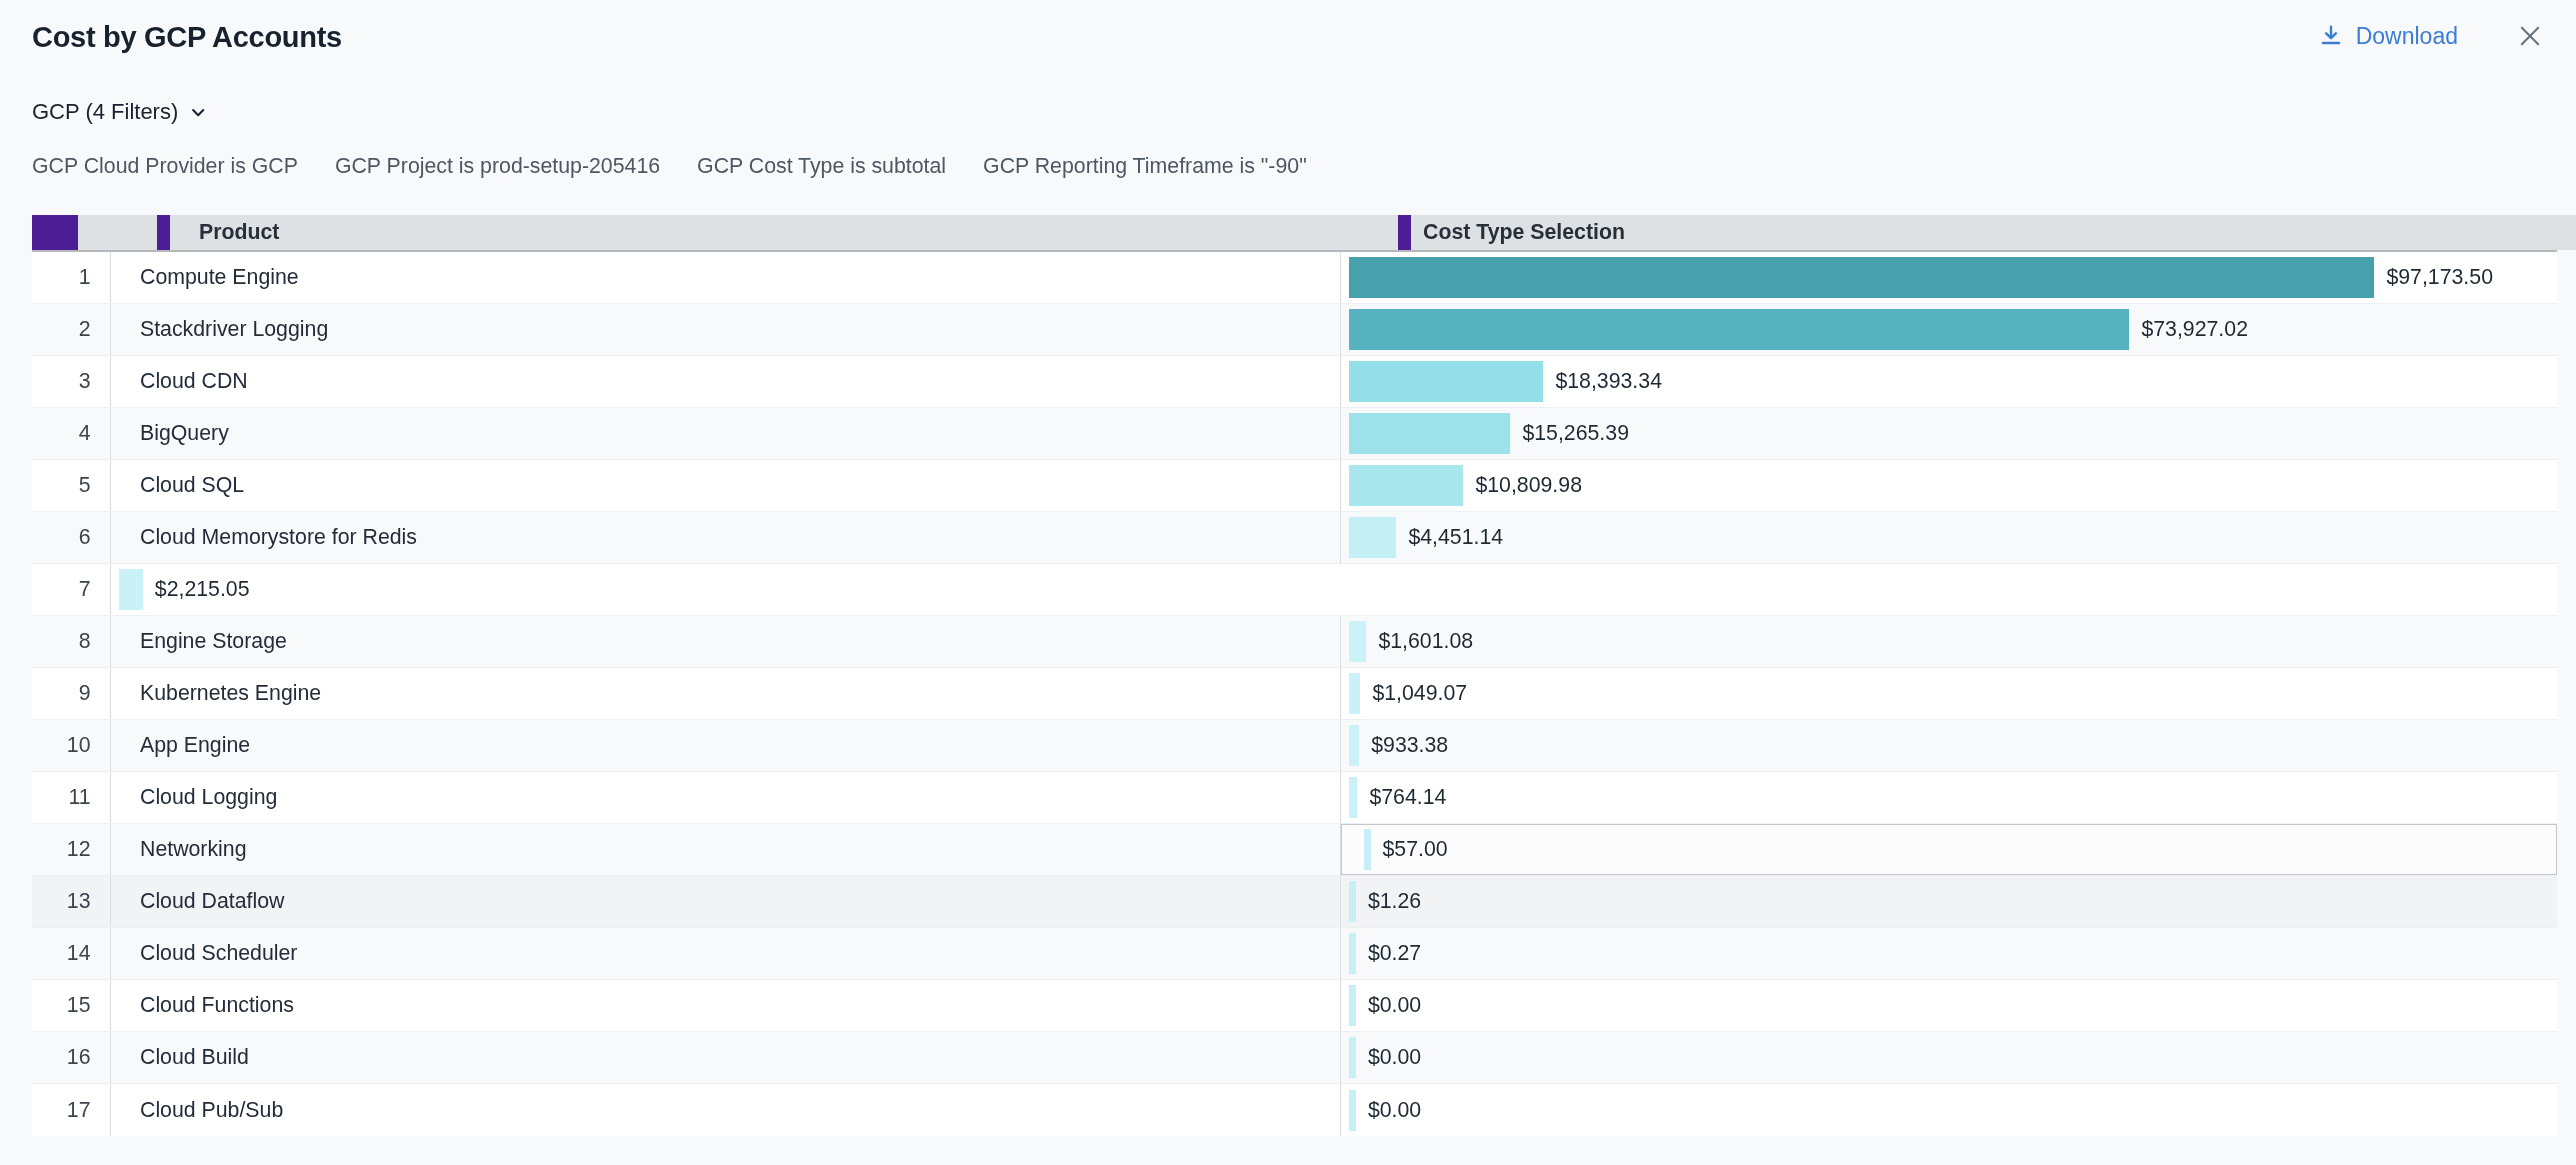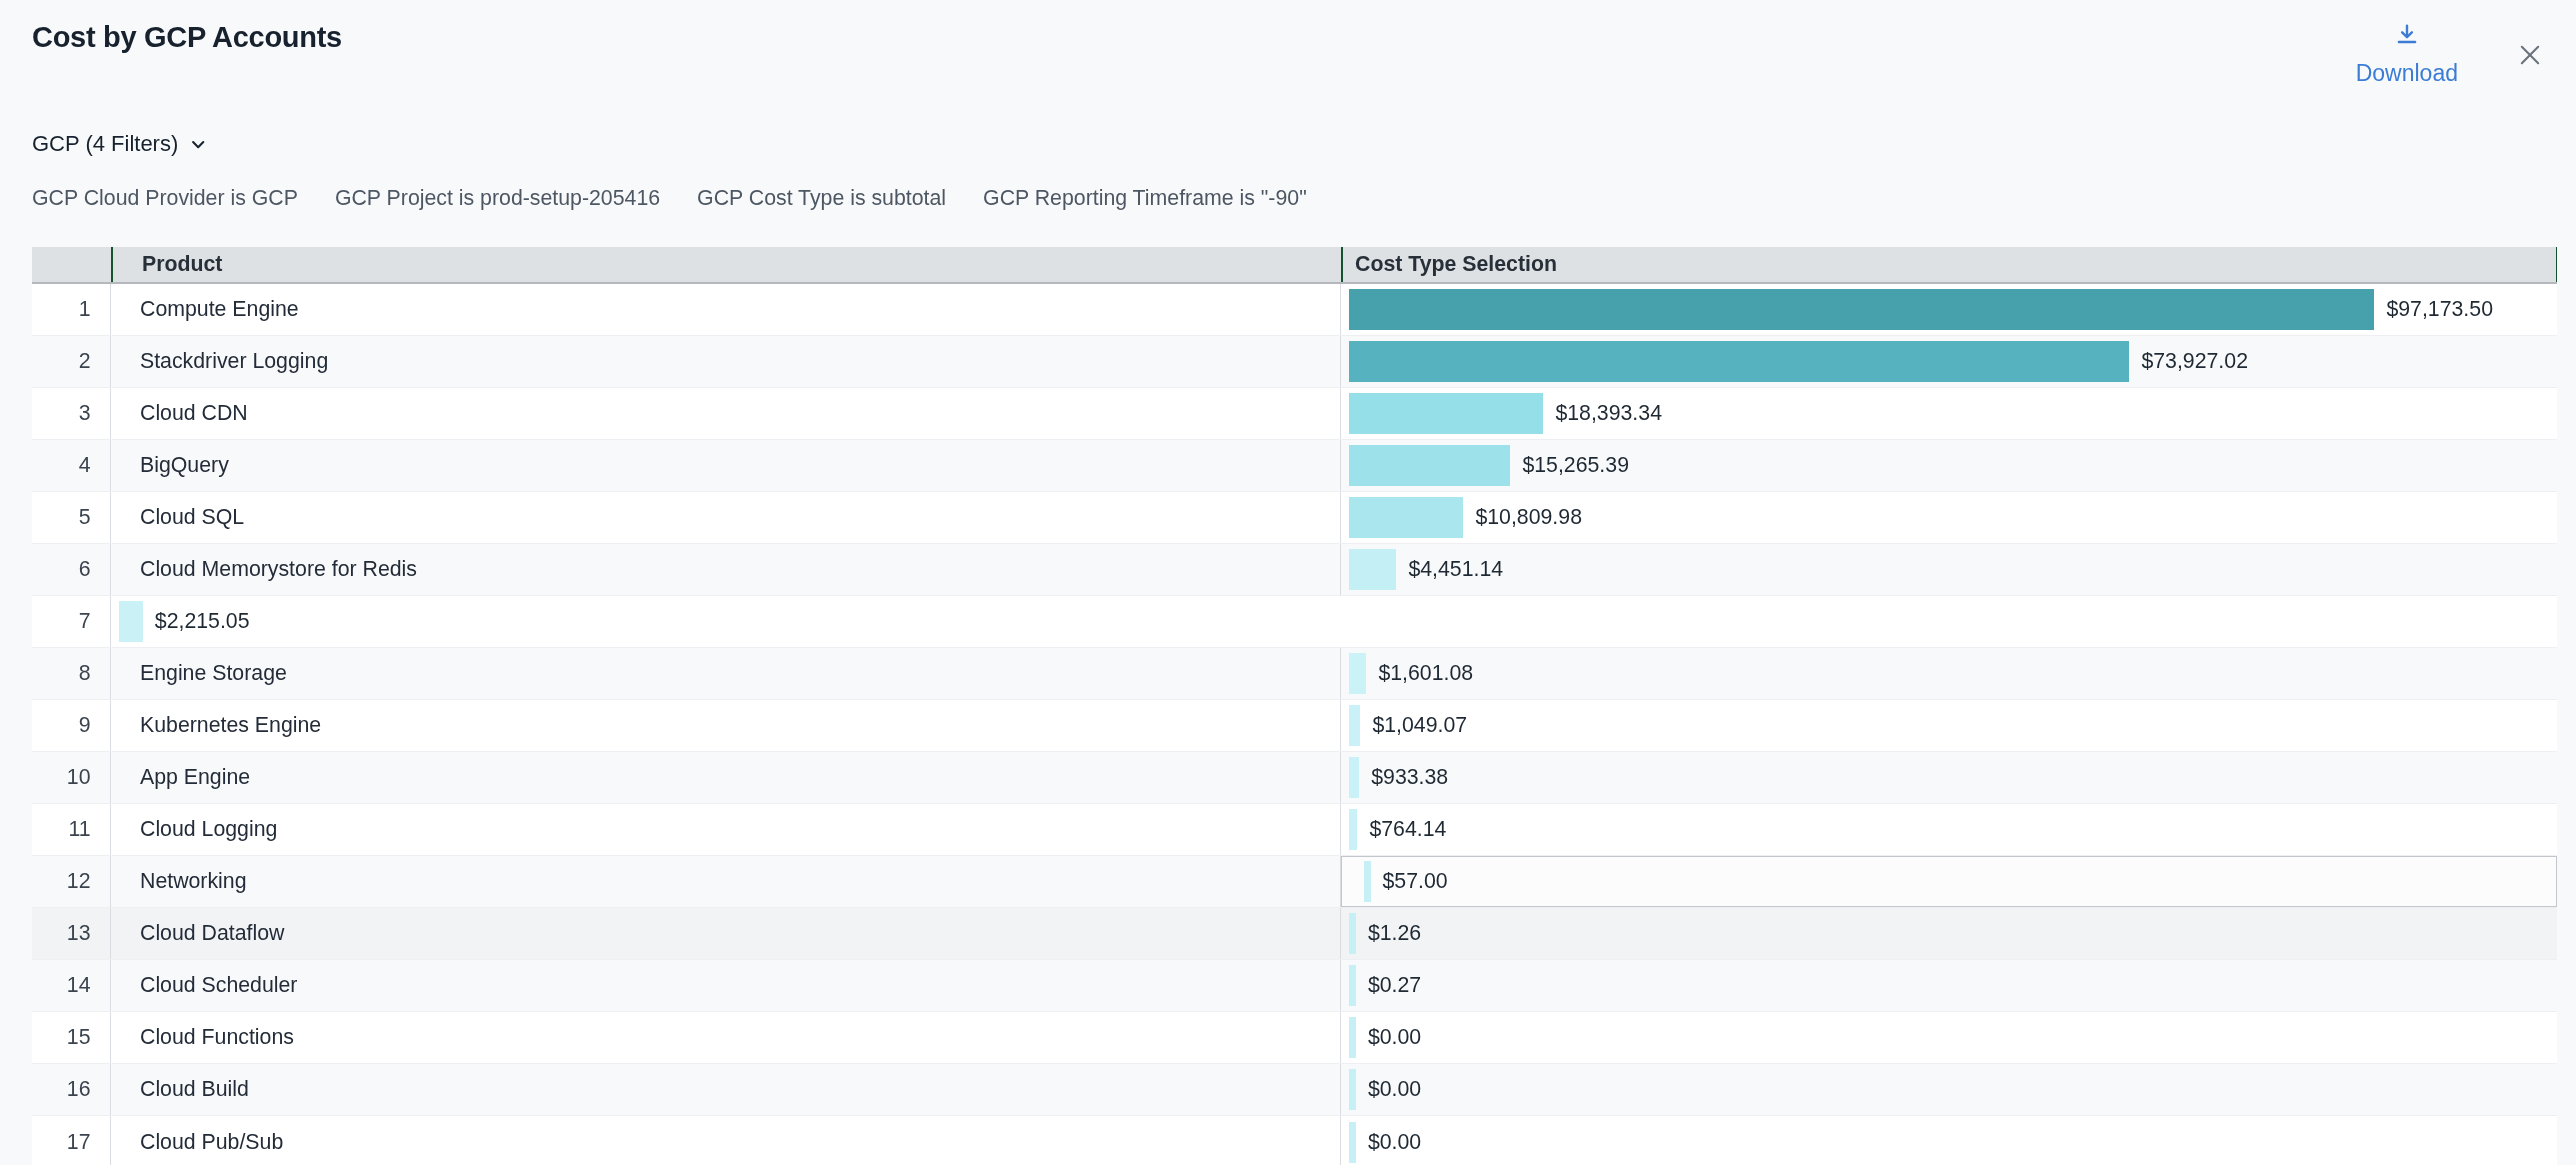--- a/index.html
+++ b/index.html
@@ -20,21 +20,20 @@
   }
   .title {
     font-size:29px; font-weight:bold; letter-spacing:-0.3px;
     color:#17222e; flex:1 1 auto; line-height:35px;
   }
   .hdr-actions { display:flex; align-items:center; gap:58px; padding-top:1.9px; }
   .download-btn {
     display:flex; align-items:center; gap:12px;
     color:#3b7cd5; font-size:23px; cursor:pointer; background:none; border:none;
     font-family:"Liberation Sans", sans-serif;
-    flex-direction:column;
   }
   .close-btn { background:none; border:none; cursor:pointer; display:flex; align-items:center; }
 
   
   .filter-group {
     margin:44px 0 0 32px;
     display:flex; align-items:center; gap:9.3px;
     font-size:22px; font-weight:normal; color:#17222e; cursor:pointer;
     width:max-content;
   }
@@ -46,24 +45,25 @@
 
   
   .tbl {
     margin:36px 0 0 32px;
     width:2525px;
     background:#ffffff;
   }
   .thead {
     display:grid;
     grid-template-columns:79px 1228px 1213px;
-    column-gap:2px;
+    column-gap:13px;
     height:37px;
     border-bottom:2.8px solid #b5b9be;
-    background:#14532d;
+    background:#4c1d95;
+    padding-left:46px;
   }
   .th {
     background:#dee1e4;
     font-size:21.3px; font-weight:bold; color:#272f38;
     display:flex; align-items:center;
   }
   .th.product { padding-left:29px; }
   .th.cost { padding-left:12px; }
 
   .row {

